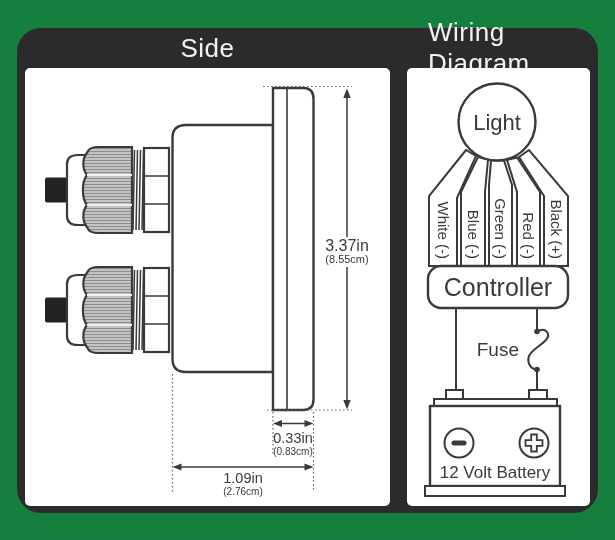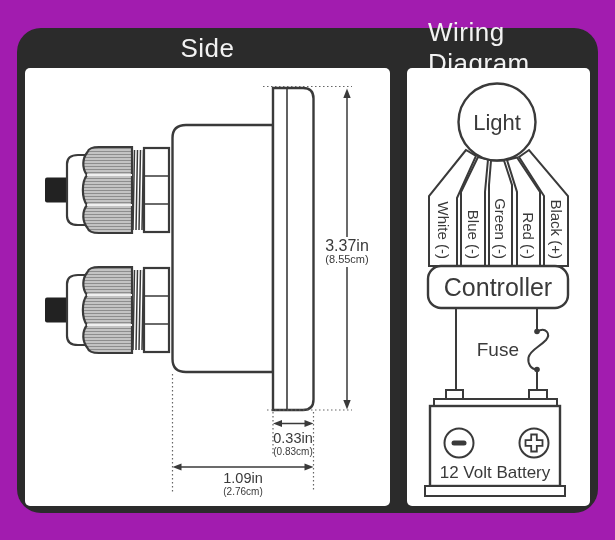--- a/index.html
+++ b/index.html
@@ -1,16 +1,16 @@
 <!DOCTYPE html>
 <html><head>
 <meta charset="utf-8">
 <style>
   html,body{margin:0;padding:0;background:#ffffff;}
-  .page{position:relative;width:615px;height:540px;background:#a21caf;overflow:hidden;
+  .page{position:relative;width:615px;height:540px;background:#15803d;overflow:hidden;
         font-family:"Liberation Sans",sans-serif;}
   .frame{position:absolute;left:17px;top:28px;width:581px;height:485px;
          background:#2b2b2b;border-radius:24px;}
   .panel{position:absolute;top:68px;height:438px;background:#ffffff;border-radius:5px;}
   .panel-left{left:25px;width:365px;}
   .panel-right{left:407px;width:183px;}
   .hdr{position:absolute;top:28px;height:40px;display:flex;align-items:center;
        justify-content:center;color:#f2f2f2;font-size:26px;letter-spacing:.5px;}
   .hdr-left{left:25px;width:365px;}
   .hdr-right{left:428px;width:183px;}

